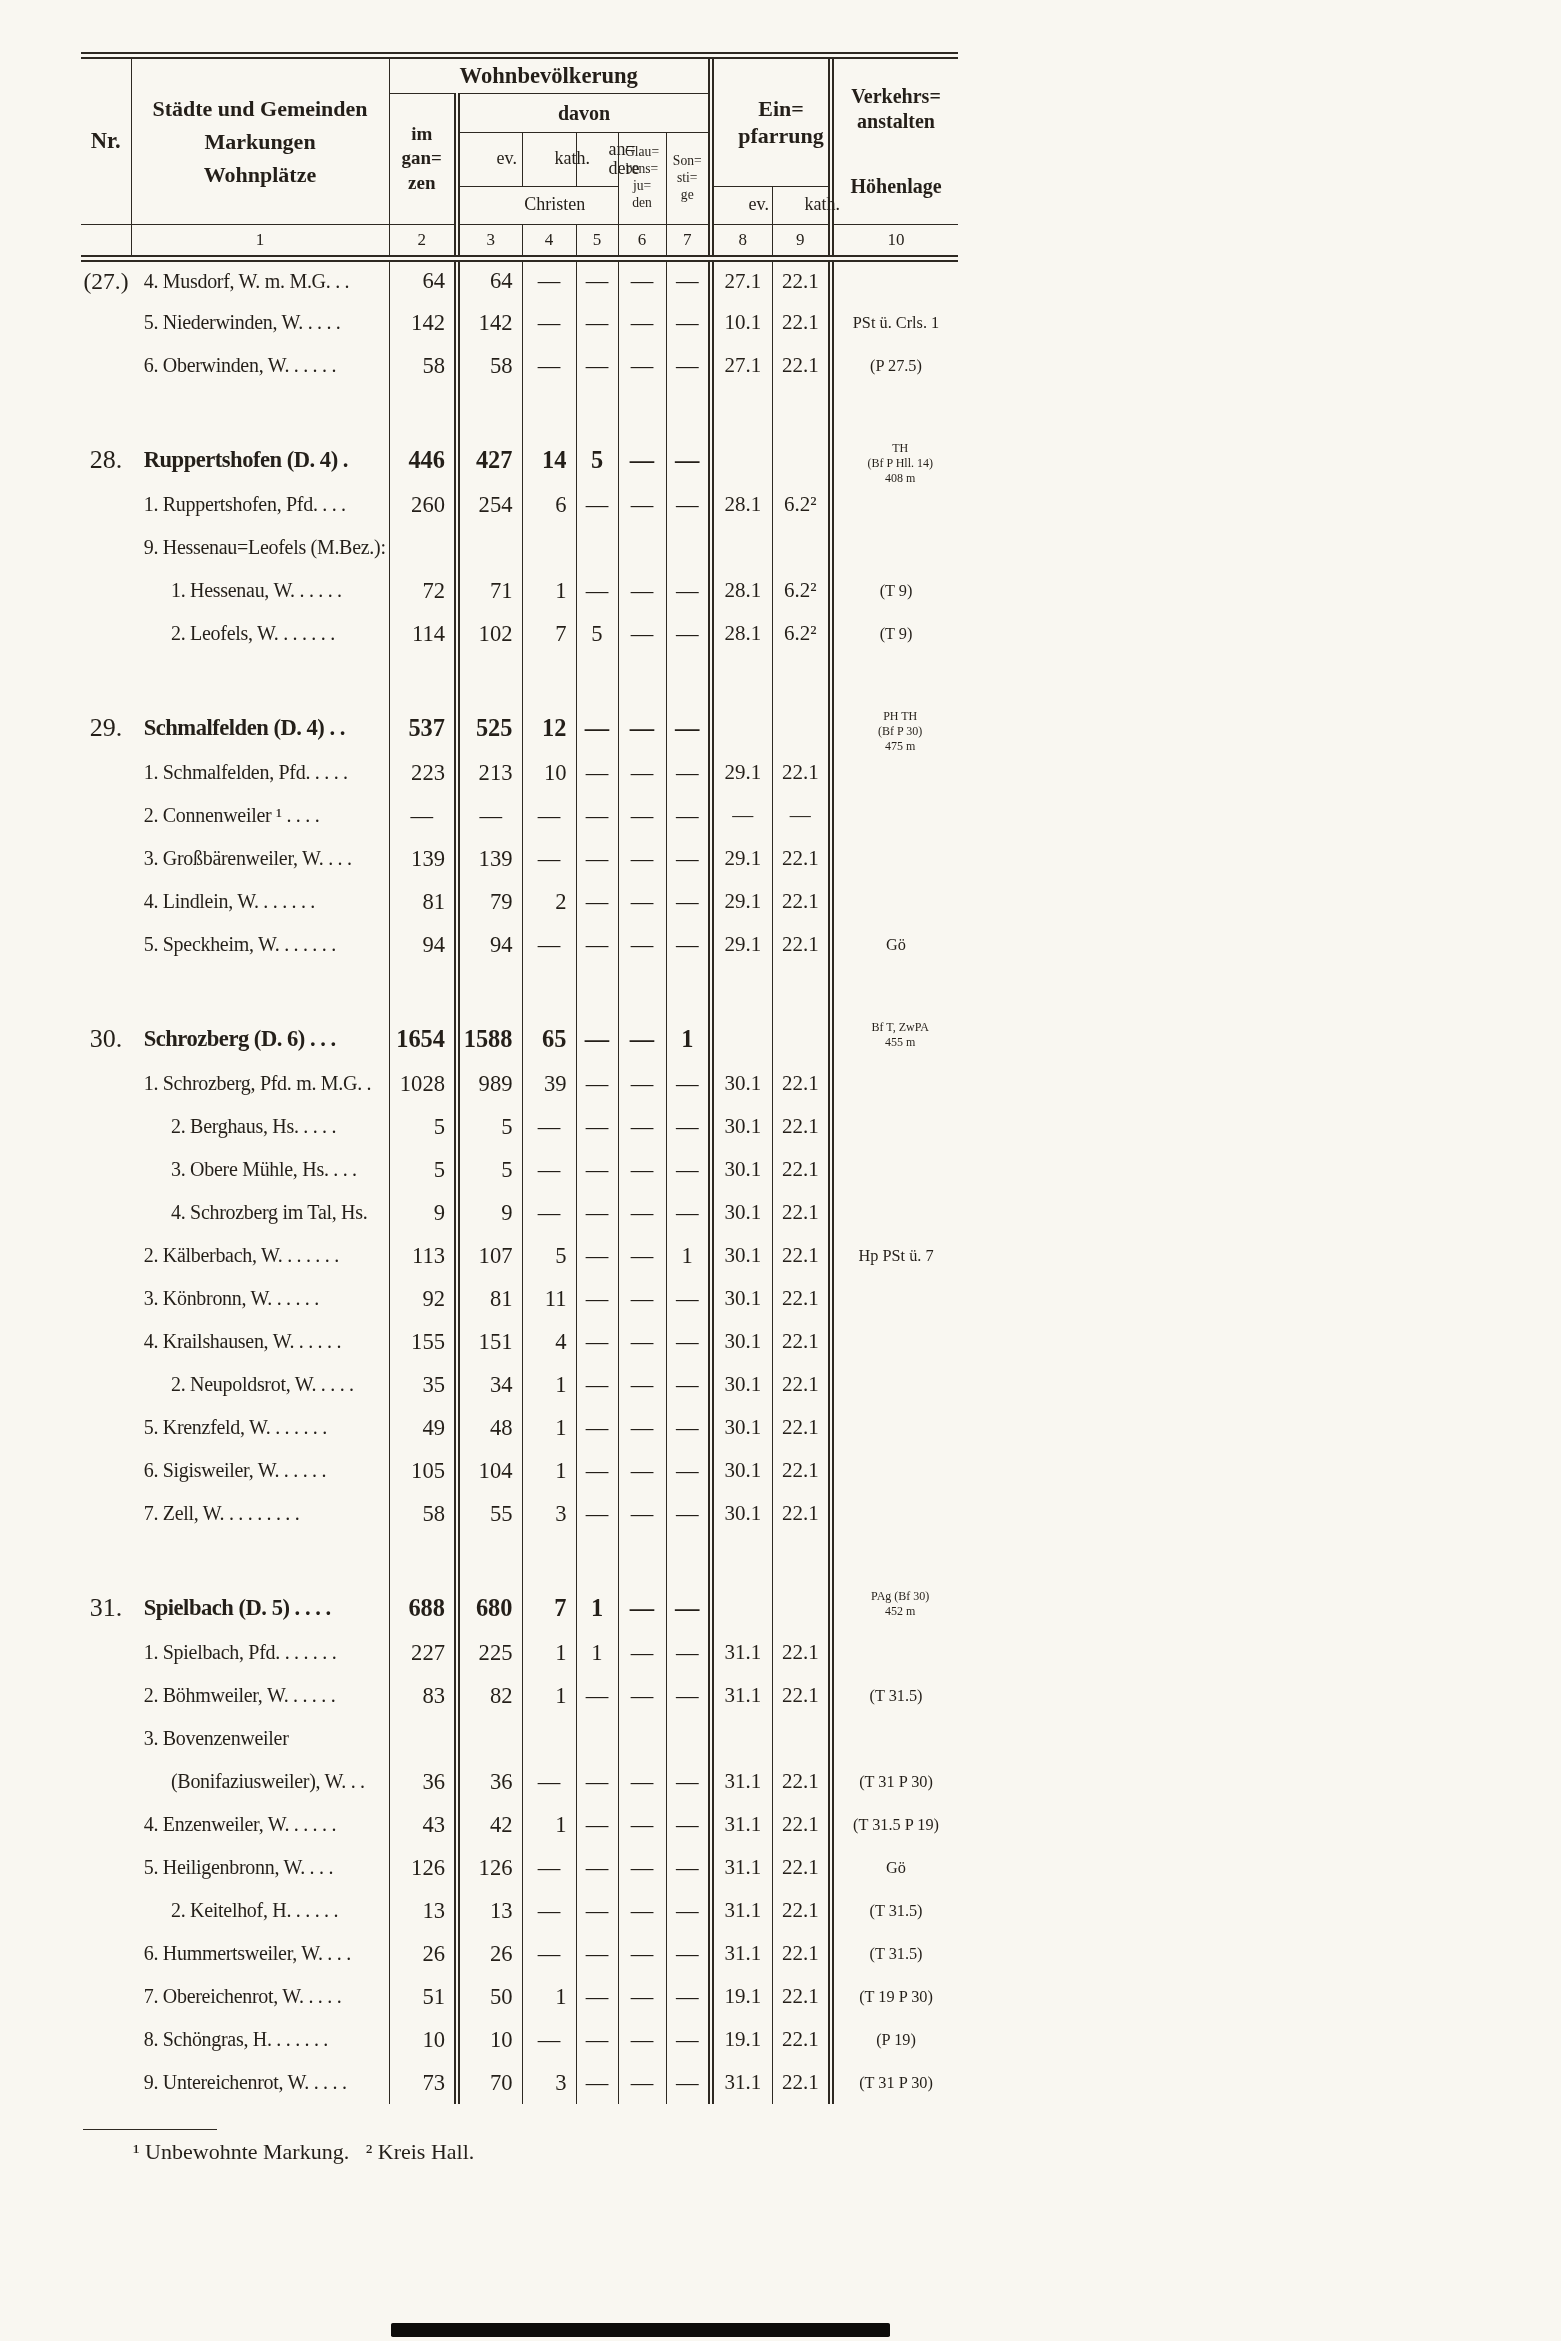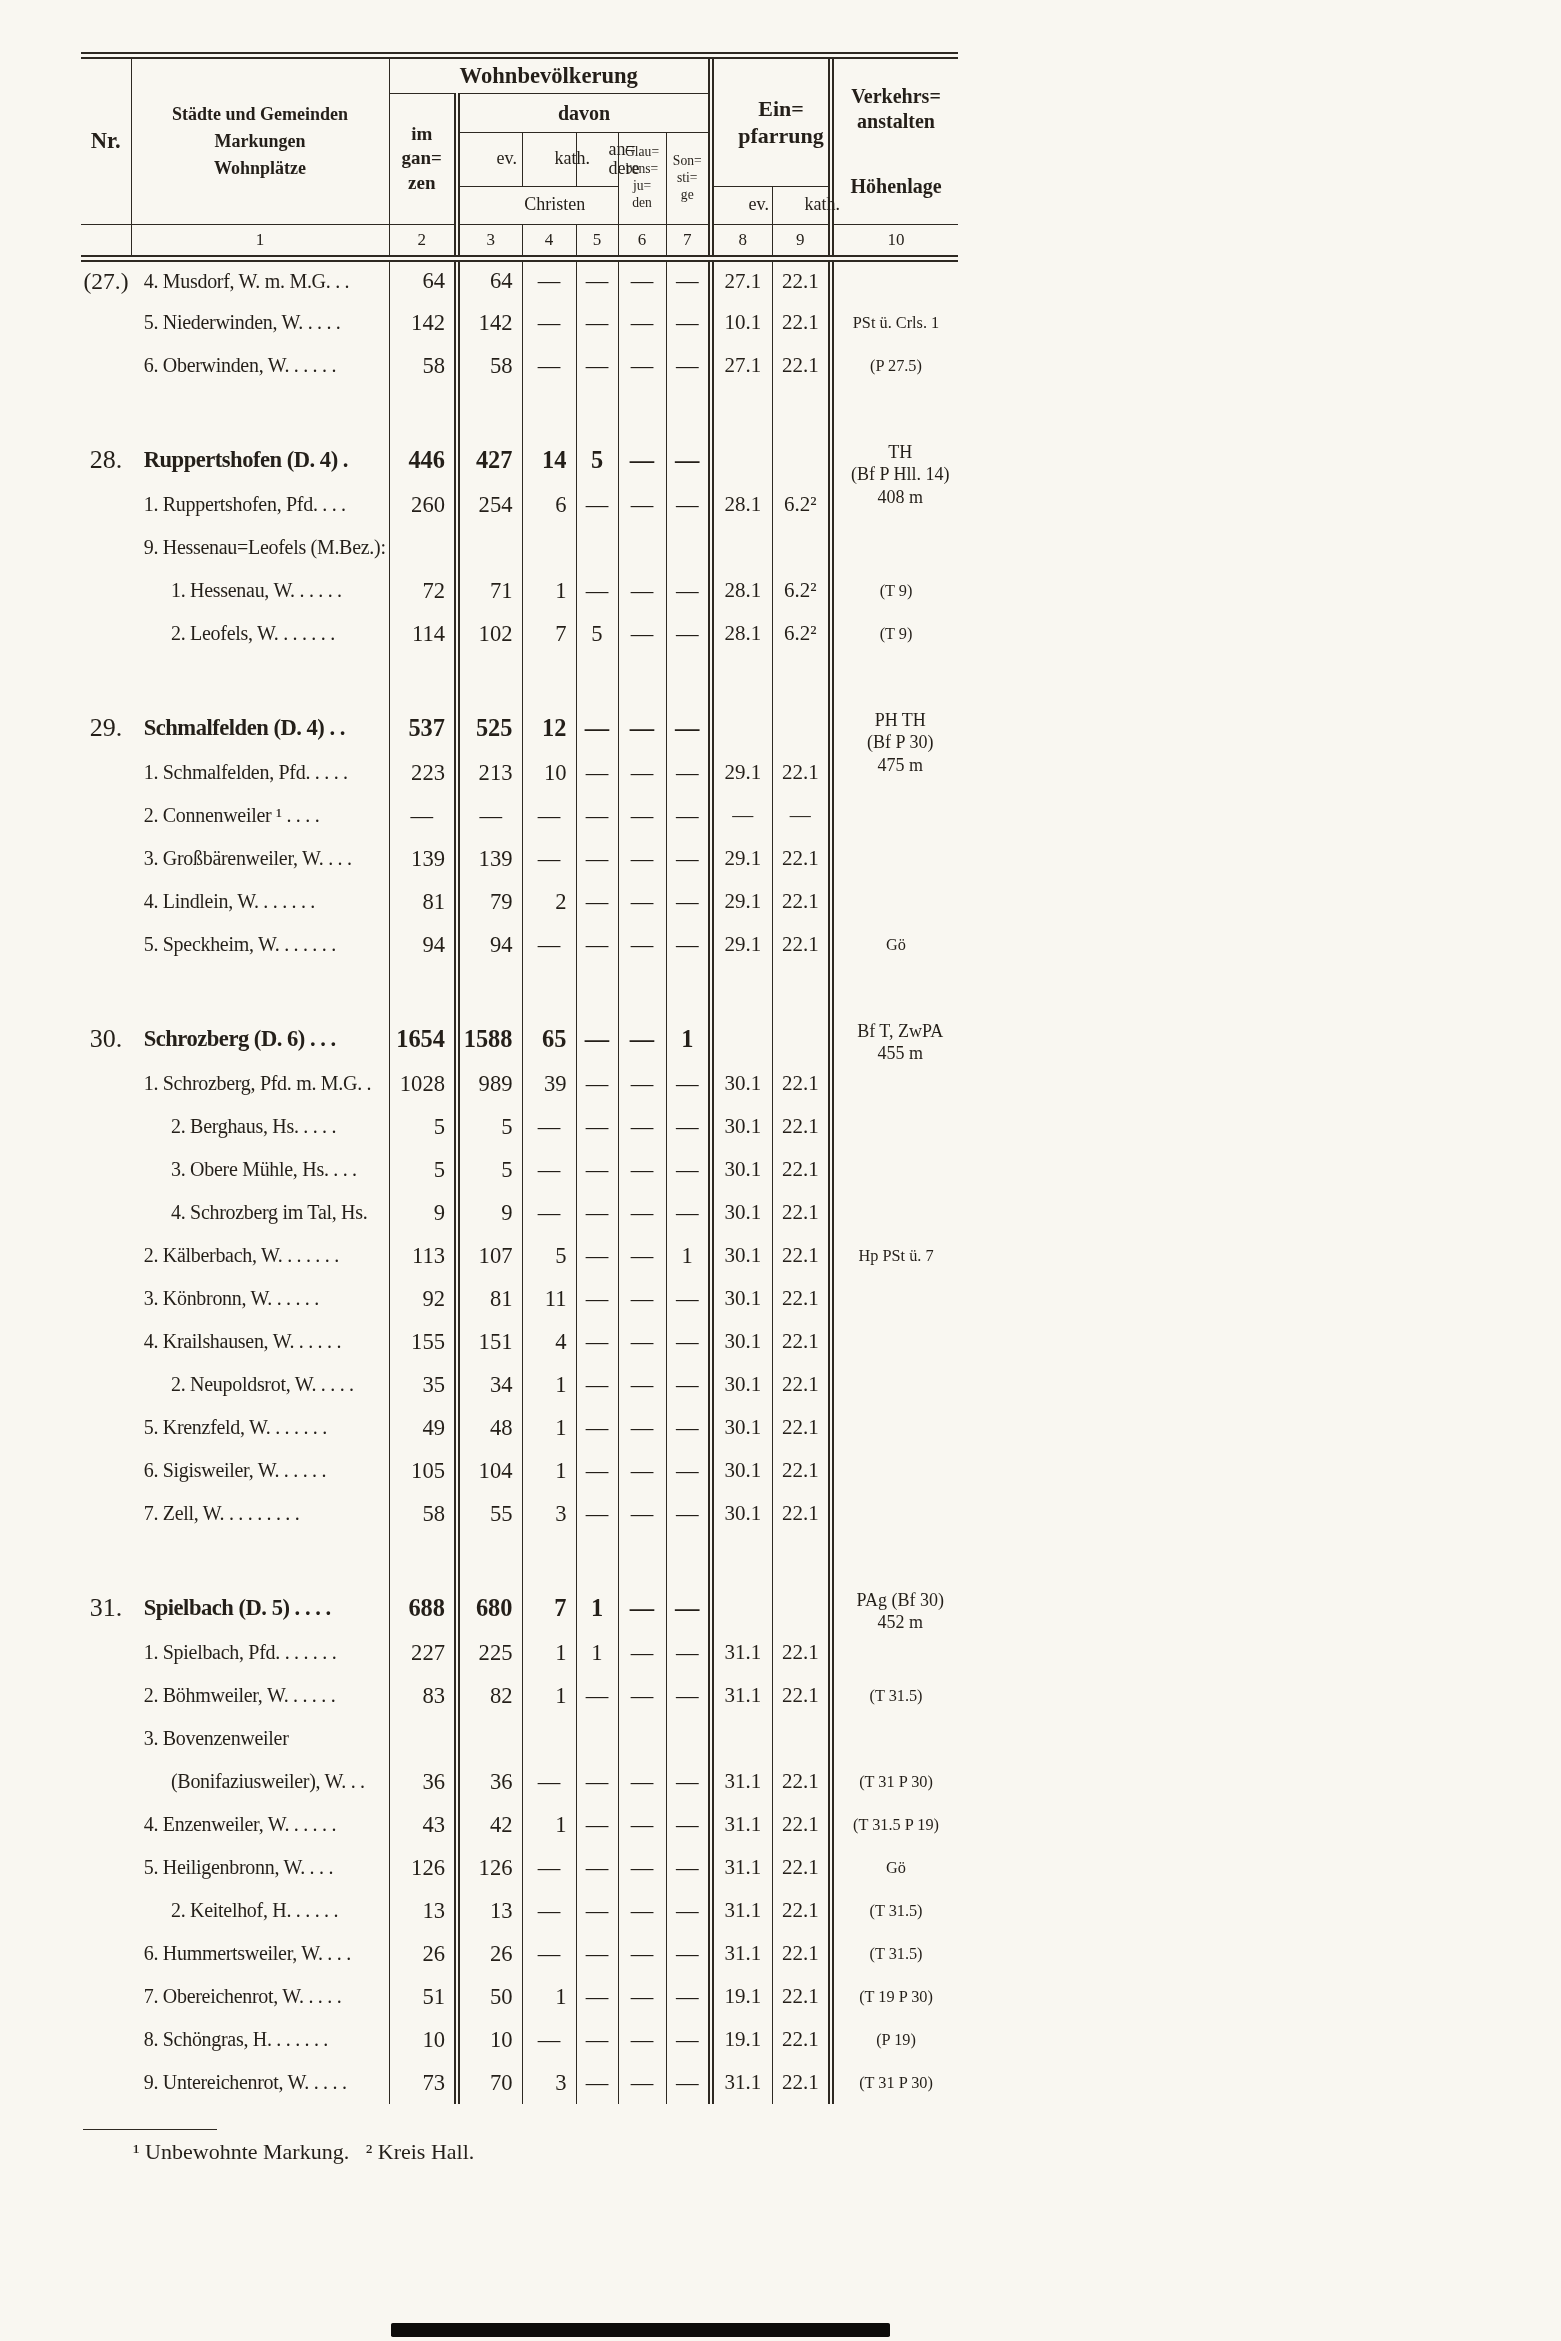--- a/index.html
+++ b/index.html
@@ -33,21 +33,21 @@
   .bb   { border-bottom: 1.8px solid #2e2922; }
 
   
   thead th { text-align: center; white-space: pre-line; font-weight: bold; }
   .hr1 { height: 38px; }
   .hr2 { height: 38px; }
   .hr3 { height: 52px; }
   .hr4 { height: 38px; }
   .hr5 { height: 34px; }
   .h-nr { font-size: 22.6px; }
-  .h-staedte { font-size: 18px; line-height: 1.5; }
+  .h-staedte { font-size: 22px; line-height: 1.5; }
   .h-wohnbev { font-size: 22.6px; }
   .h-einpf { font-size: 22px; line-height: 1.25; padding-left: 20px; }
   .h-verkehr { font-size: 20px; line-height: 1.25; }
   .h-verkehr .vk2 { margin-top: 14.5px; }
   .h-ganzen { font-size: 19px; line-height: 1.3; }
   .h-davon { font-size: 20px; }
   .h-sm { font-size: 18px; font-weight: normal; line-height: 1.1; padding-left: 32px; }
   .h-xs { font-size: 13.6px; font-weight: normal; line-height: 1.25; }
   .hr5 .h-n {
     font-size: 17px; font-weight: normal;
@@ -67,21 +67,21 @@
     white-space: nowrap; overflow: hidden; letter-spacing: -0.3px;
   }
   .c-name.indent { padding-left: 40px; }
   .c-num { text-align: right; padding-right: 9px; }
   .c-num.dash { text-align: center; padding-right: 0; }
   .c-sm { text-align: center; }
   .c-einpf { text-align: center; font-size: 21px; }
   .c-verkehr { position: relative; text-align: center; font-size: 16.3px; line-height: 1.2; }
   .v-block {
     position: absolute; top: 4.5px; left: 12px; right: 3.6px;
-    white-space: pre-line; font-size: 18px; line-height: 1.25;
+    white-space: pre-line; font-size: 12px; line-height: 1.25;
   }
   .row-main .c-nr { font-size: 26px; }
   .row-main .c-name { font-size: 22.6px; font-weight: bold; letter-spacing: -0.5px; }
   .row-main .c-num, .row-main .c-sm { font-weight: bold; font-size: 24.4px; }
 
   
   .footnote-rule { width: 134px; border-top: 1.8px solid #2e2922; margin: 25px 0 0 1.8px; }
   .footnote { margin: 9px 0 0 52px; font-size: 22px; white-space: pre-wrap; }
 
   

